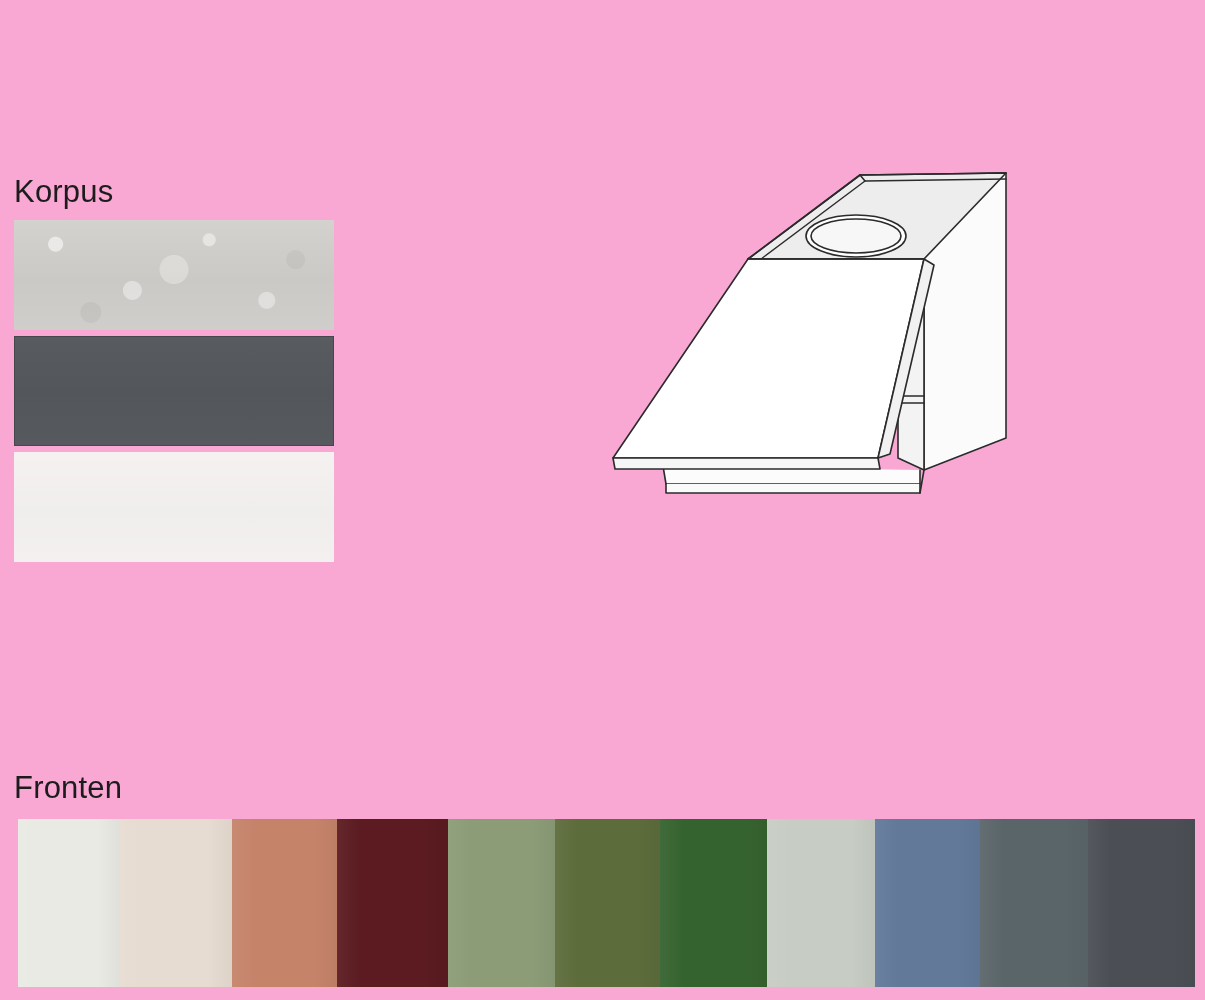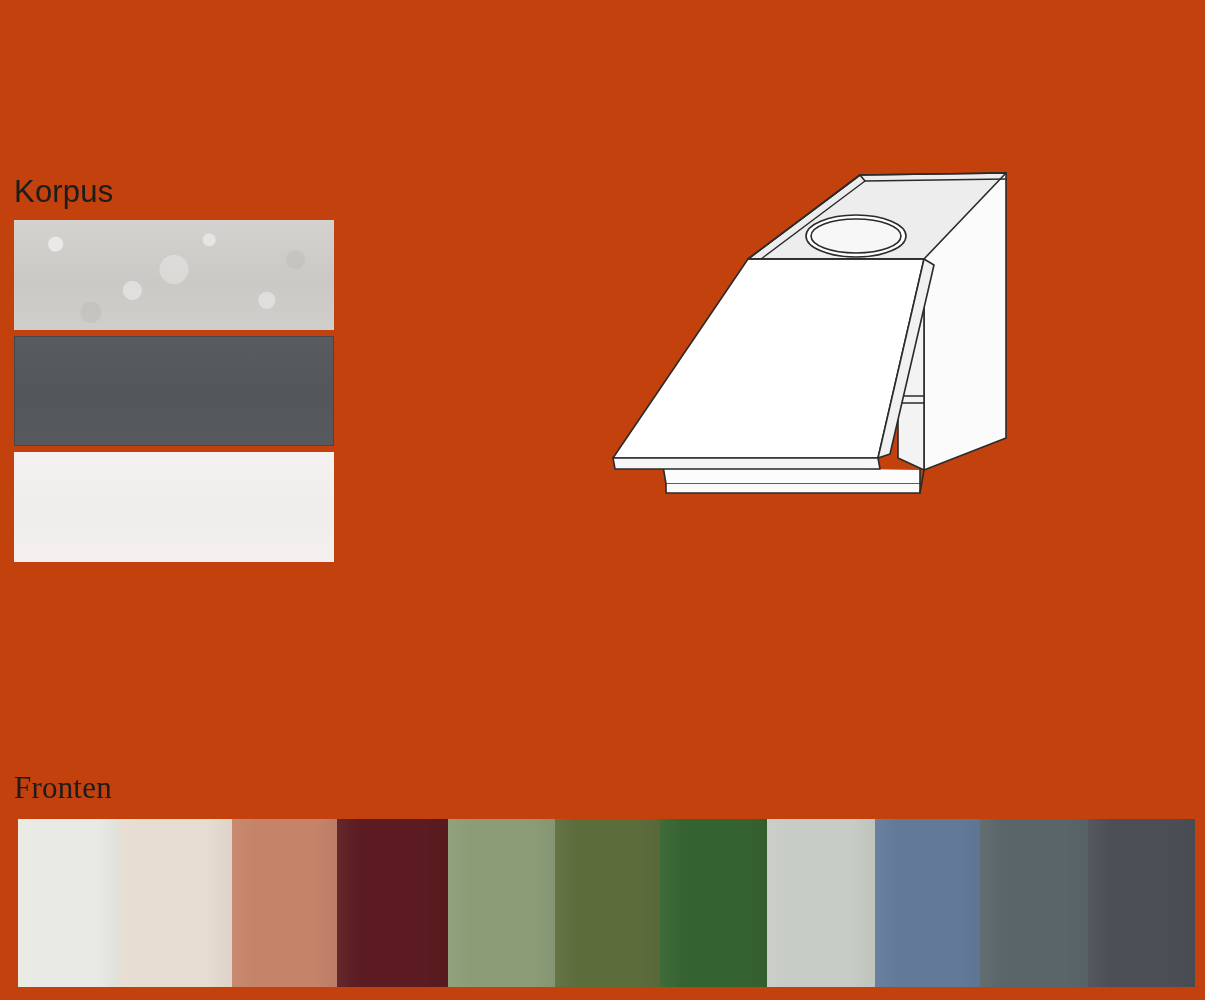--- a/index.html
+++ b/index.html
@@ -13,35 +13,35 @@
     height: 1000px;
     position: relative;
     overflow: hidden;
     font-family: "Liberation Sans", sans-serif;
     -webkit-font-smoothing: antialiased;
   }
 
   .stage {
     position: absolute;
     inset: 0;
-    background: #c2410c;
+    background: #f9a8d4;
   }
 
   
   .section-heading {
     position: absolute;
     font-family: "Liberation Sans", sans-serif;
     font-size: 31px;
     font-weight: 400;
     color: #1c1c1c;
     letter-spacing: 0.2px;
     white-space: nowrap;
   }
   #korpus-heading { left: 14px; top: 174px; }
-  #fronten-heading { left: 14px; top: 770px; font-family: Liberation Serif, serif; }
+  #fronten-heading { left: 14px; top: 770px; }
 
   
   #korpus-swatches {
     position: absolute;
     left: 14px;
     top: 220px;
     width: 320px;
   }
   .korpus-swatch {
     width: 320px;

